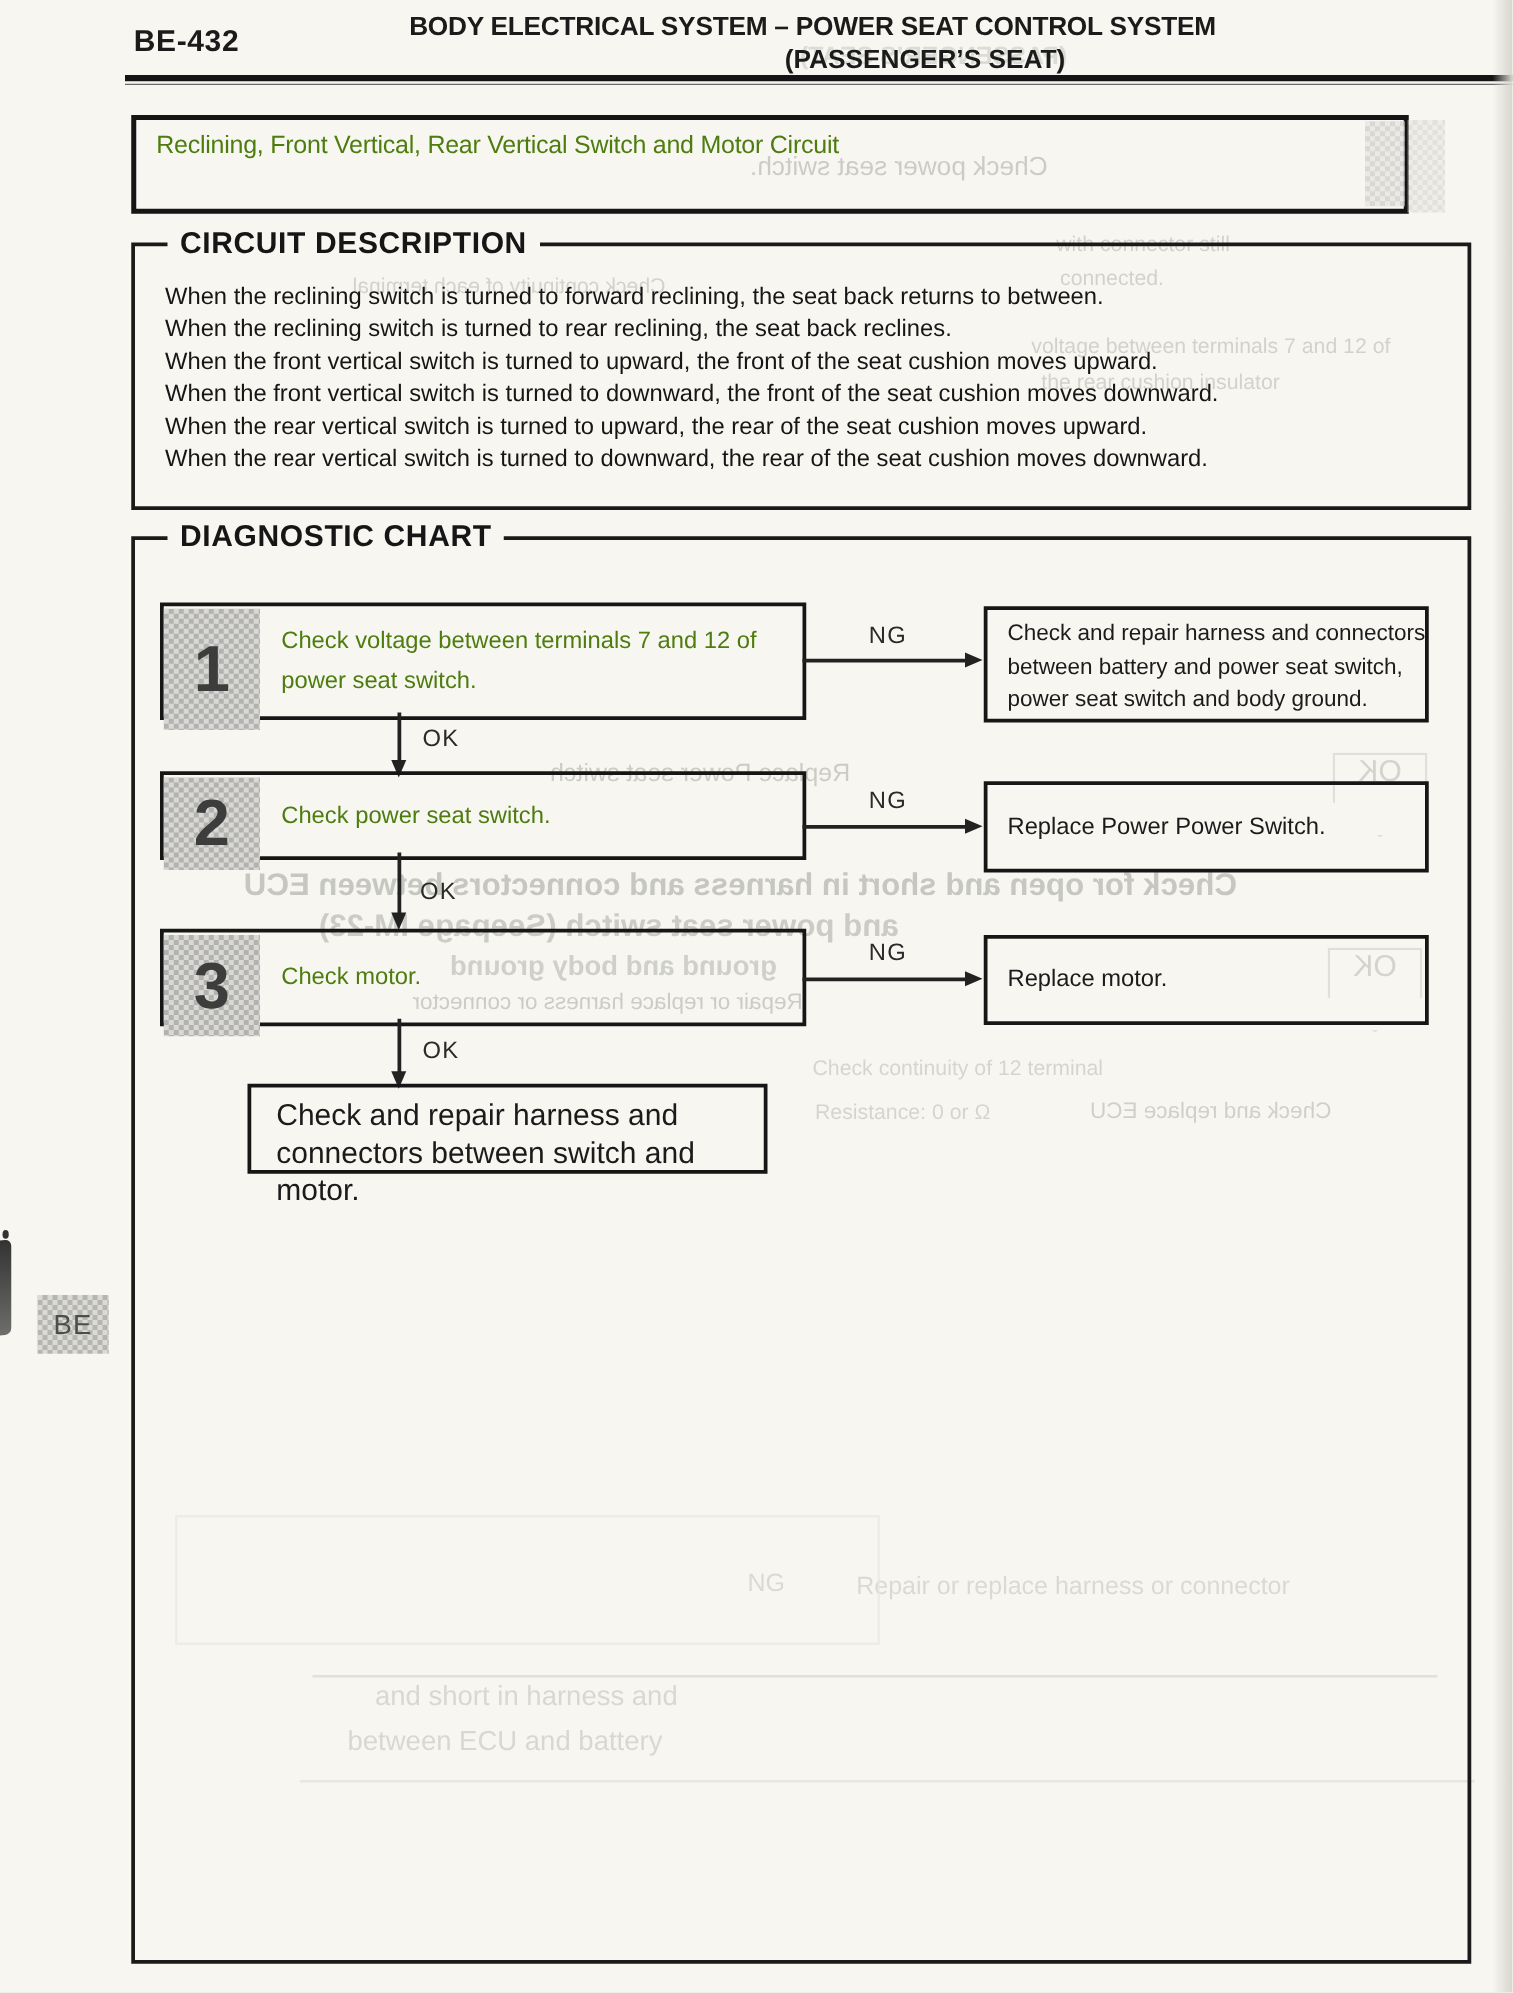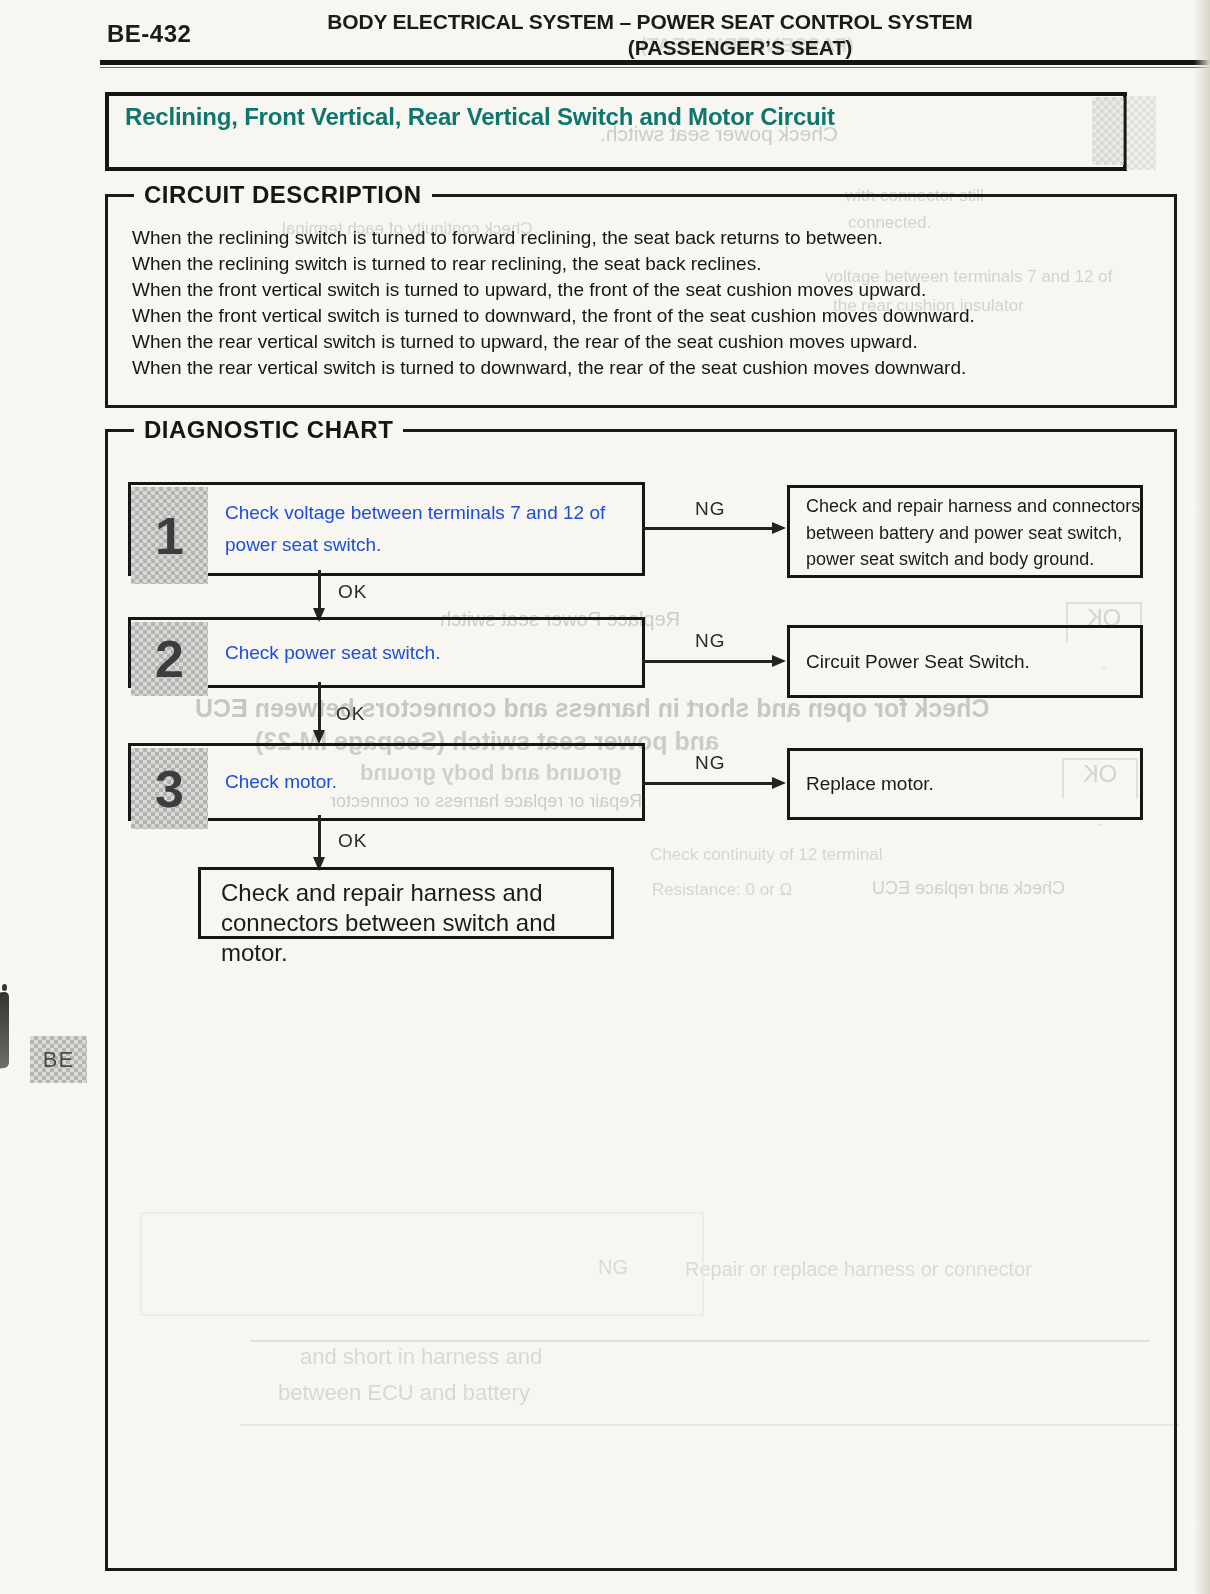--- a/index.html
+++ b/index.html
@@ -13,21 +13,21 @@
 
   
   #page-code{left:107px; top:20px; font-size:24px; font-weight:bold; letter-spacing:.5px;}
   #hdr-title{left:150px; top:10px; width:1000px; text-align:center; font-size:21px; font-weight:bold; letter-spacing:-.2px;}
   #hdr-sub{left:240px; top:36px; width:1000px; text-align:center; font-size:21px; font-weight:bold;}
   #rule1{left:100px; top:60px; width:1110px; height:5px; background:#151515;}
   #rule2{left:100px; top:67px; width:1110px; height:1px; background:#6a6a6a;}
 
   
   #title-box{left:105px; top:92px; width:1014px; height:71px; border:4px solid #151515;}
-  #title-text{left:16px; top:3px; width:1000px; font-size:24px; font-weight:bold; line-height:35px; letter-spacing:-.2px; color:#0f766e;}
+  #title-text{left:16px; top:3px; width:1000px; font-size:20px; font-weight:normal; line-height:35px; letter-spacing:-.2px; color:#4d7c0f;}
   .ghost-patch{background-image:repeating-conic-gradient(#c8c8c4 0% 25%, #e3e2dd 0% 50%); background-size:8px 8px; opacity:.65;}
   #patch1{left:1092px; top:97px; width:32px; height:68px;}
   #patch2{left:1126px; top:96px; width:30px; height:74px; opacity:.45;}
 
   
   .section{position:absolute; border:3px solid #1a1a1a;}
   #circuit-desc{left:105px; top:194px; width:1066px; height:208px;}
   #diag-chart{left:105px; top:429px; width:1066px; height:1136px;}
   .section-label{position:absolute; top:-16px; left:26px; background:#f7f6f1; padding:0 10px;
     font-size:24px; font-weight:bold; letter-spacing:.5px; white-space:nowrap; color:#161616;}
@@ -37,21 +37,21 @@
   
   .stepbox{position:absolute; border:3px solid #161616; background:transparent;}
   #step1{left:128px; top:482px; width:511px; height:88px;}
   #step2{left:128px; top:617px; width:511px; height:65px;}
   #step3{left:128px; top:743px; width:511px; height:72px;}
   .numblock{position:absolute; left:0; top:2px; width:77px; height:calc(100% + 9px);
     background-image:repeating-conic-gradient(#b2b2b0 0% 25%, #d9d8d4 0% 50%); background-size:8px 8px;
     display:flex; align-items:center; justify-content:center;}
   .num{font-size:52px; font-weight:800; color:#3d3d3d;}
   .steptext{position:absolute; left:94px; top:0; bottom:0; width:412px; display:flex; align-items:center;
-    font-size:19px; line-height:32px; color:#1d4ed8;}
+    font-size:19px; line-height:32px; color:#4d7c0f;}
 
   .ngbox{position:absolute; border:3px solid #161616; background:transparent;}
   #ng1{left:787px; top:485px; width:350px; height:87px;}
   #ng2{left:787px; top:625px; width:350px; height:67px;}
   #ng3{left:787px; top:748px; width:350px; height:66px;}
   #ng1 .ngtext{position:absolute; left:16px; top:5px; width:340px; font-size:18px; line-height:26.5px;}
   .ngcenter{position:absolute; left:16px; top:0; bottom:0; width:330px; display:flex; align-items:center; font-size:19px;}
 
   #finalbox{position:absolute; left:198px; top:867px; width:410px; height:66px; border:3px solid #161616;}
   #finalbox .ftext{position:absolute; left:20px; top:8px; width:378px; font-size:24px; line-height:30px;}
@@ -196,21 +196,21 @@
         <span class="num">2</span>
       </div>
     <div class="steptext">
         <span>Check power seat switch.</span>
       </div>
   </div>
   <div class="h-line" id="ngline2"></div>
   <div class="arrow-r" id="nghead2"></div>
   <div class="lbl" id="nglbl2">NG</div>
   <div class="ngbox" id="ng2">
-    <div class="ngcenter">Circuit Power Seat Switch.</div>
+    <div class="ngcenter">Replace Power Power Switch.</div>
   </div>
   <div class="v-line" id="okline2"></div>
   <div class="arrow-d" id="okhead2"></div>
   <div class="lbl" id="oklbl2">OK</div>
 
   <div class="stepbox" id="step3">
     <div class="numblock">
         <span class="num">3</span>
       </div>
     <div class="steptext">

